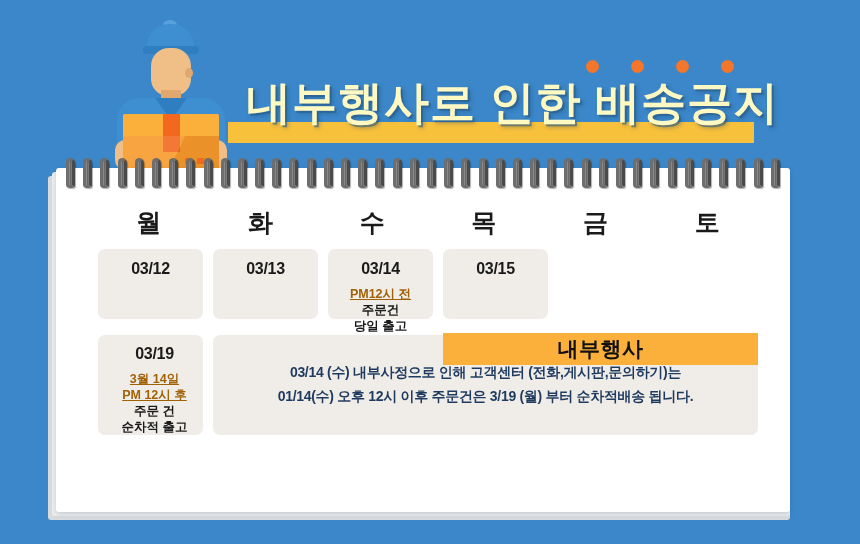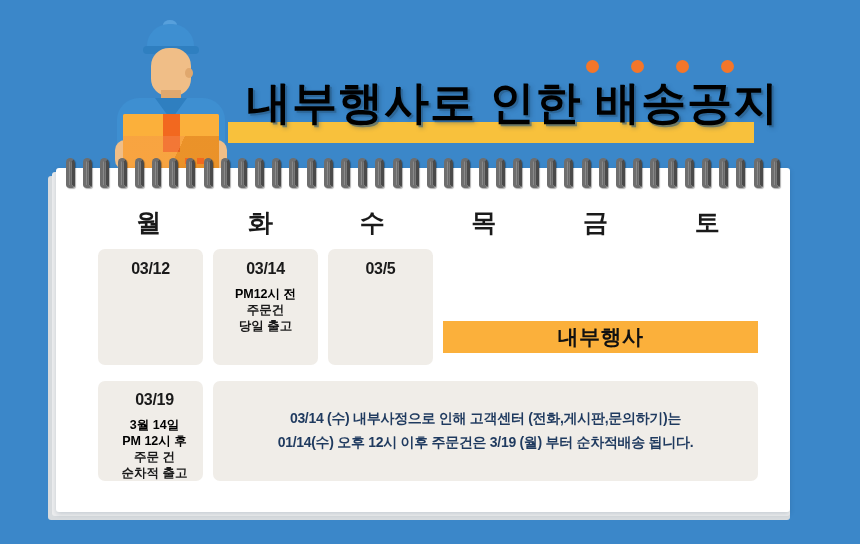--- a/index.html
+++ b/index.html
@@ -136,21 +136,21 @@
     width: 526px;
     height: 21px;
     background: #F8C13C;
   }
   .title {
     position: absolute;
     left: 246px;
     top: 73px;
     font-size: 45px;
     font-weight: bold;
-    color: #000000;
+    color: #fef9c3;
     letter-spacing: 1px;
     white-space: nowrap;
     text-shadow:
       2px 2px 0 rgba(40,90,130,0.55),
       3px 3px 4px rgba(30,70,110,0.35);
   }
 
   
   .pad-back2 {
     position: absolute;
@@ -224,47 +224,48 @@
     color: #1A1A1A;
   }
   .cellrow {
     display: flex;
     gap: 10px;
     margin-top: 10px;
     position: relative;
   }
   .cell {
     width: 105px;
-    height: 116px;
+    height: 70px;
     background: #F0EDE8;
     border-radius: 7px;
     padding-top: 11px;
     box-sizing: border-box;
     text-align: center;
   }
   .cell-date {
     font-size: 16px;
     font-weight: bold;
     color: #1A1A1A;
     letter-spacing: -0.3px;
   }
   .cell-note {
     margin-top: 8px;
     font-size: 12.5px;
     font-weight: bold;
     line-height: 16px;
     color: #1A1A1A;
   }
   .cell-note .red {
-    color: #000000;
+    color: #a16207;
+    text-decoration: underline;
   }
   .event-banner {
     position: absolute;
     left: 345px;
-    top: 72px;
+    top: 84px;
     width: 315px;
     height: 32px;
     background: #FBB03B;
     display: flex;
     align-items: center;
     justify-content: center;
     font-size: 21px;
     font-weight: bold;
     color: #111111;
     letter-spacing: 0.5px;
@@ -398,29 +399,32 @@
       <div class="dayname">목</div>
       <div class="dayname">금</div>
       <div class="dayname">토</div>
     </div>
 
     <div class="cellrow">
       <div class="cell">
         <div class="cell-date">03/12</div>
       </div>
       <div class="cell">
+        <div class="cell-date">03/13</div>
+      </div>
+      <div class="cell">
         <div class="cell-date">03/14</div>
         <div class="cell-note">
           <div class="red">PM12시 전</div>
           <div>주문건</div>
           <div>당일 출고</div>
         </div>
       </div>
       <div class="cell">
-        <div class="cell-date">03/5</div>
+        <div class="cell-date">03/15</div>
       </div>
 
       <div class="event-banner">내부행사</div>
     </div>
 
     <div class="botrow">
       <div class="cell-wide">
         <div class="cell-date">03/19</div>
         <div class="cell-note">
           <div class="red">3월 14일</div>

